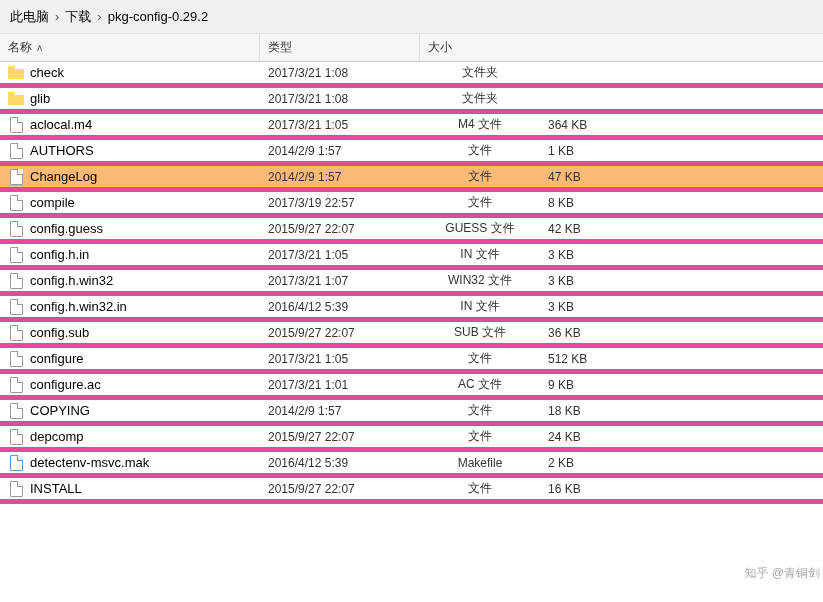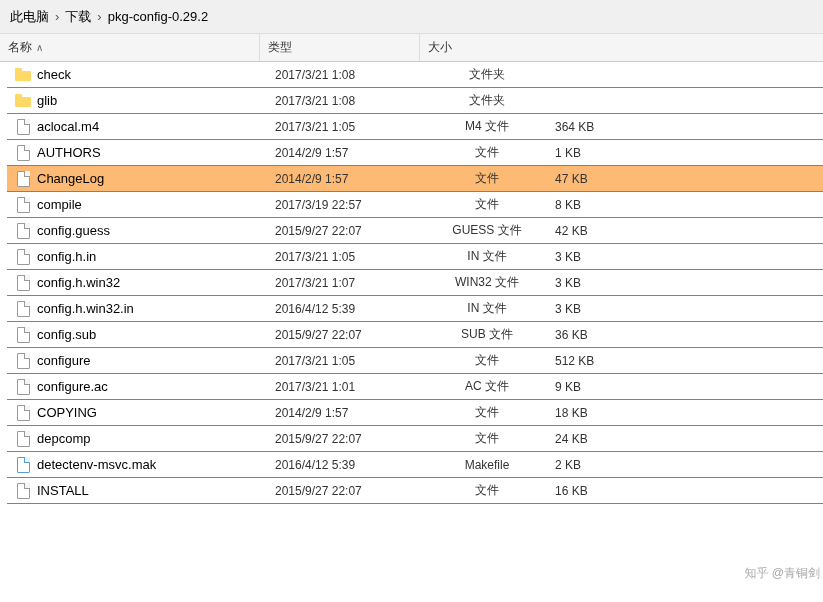--- a/index.html
+++ b/index.html
@@ -74,23 +74,22 @@
     .file-list {
       flex: 1;
       overflow-y: auto;
     }
 
     .file-row {
       display: grid;
       grid-template-columns: 260px 160px 120px 80px;
       height: 26px;
       align-items: center;
-      border-bottom: 1px solid #ec4899;
+      border-bottom: 5px solid #ec4899;
       cursor: pointer;
-      margin-left: 7px;
     }
     .file-row.selected {
       background: #fdba74;
     }
 
     .file-name {
       display: flex;
       align-items: center;
       gap: 6px;
       padding: 0 8px;

